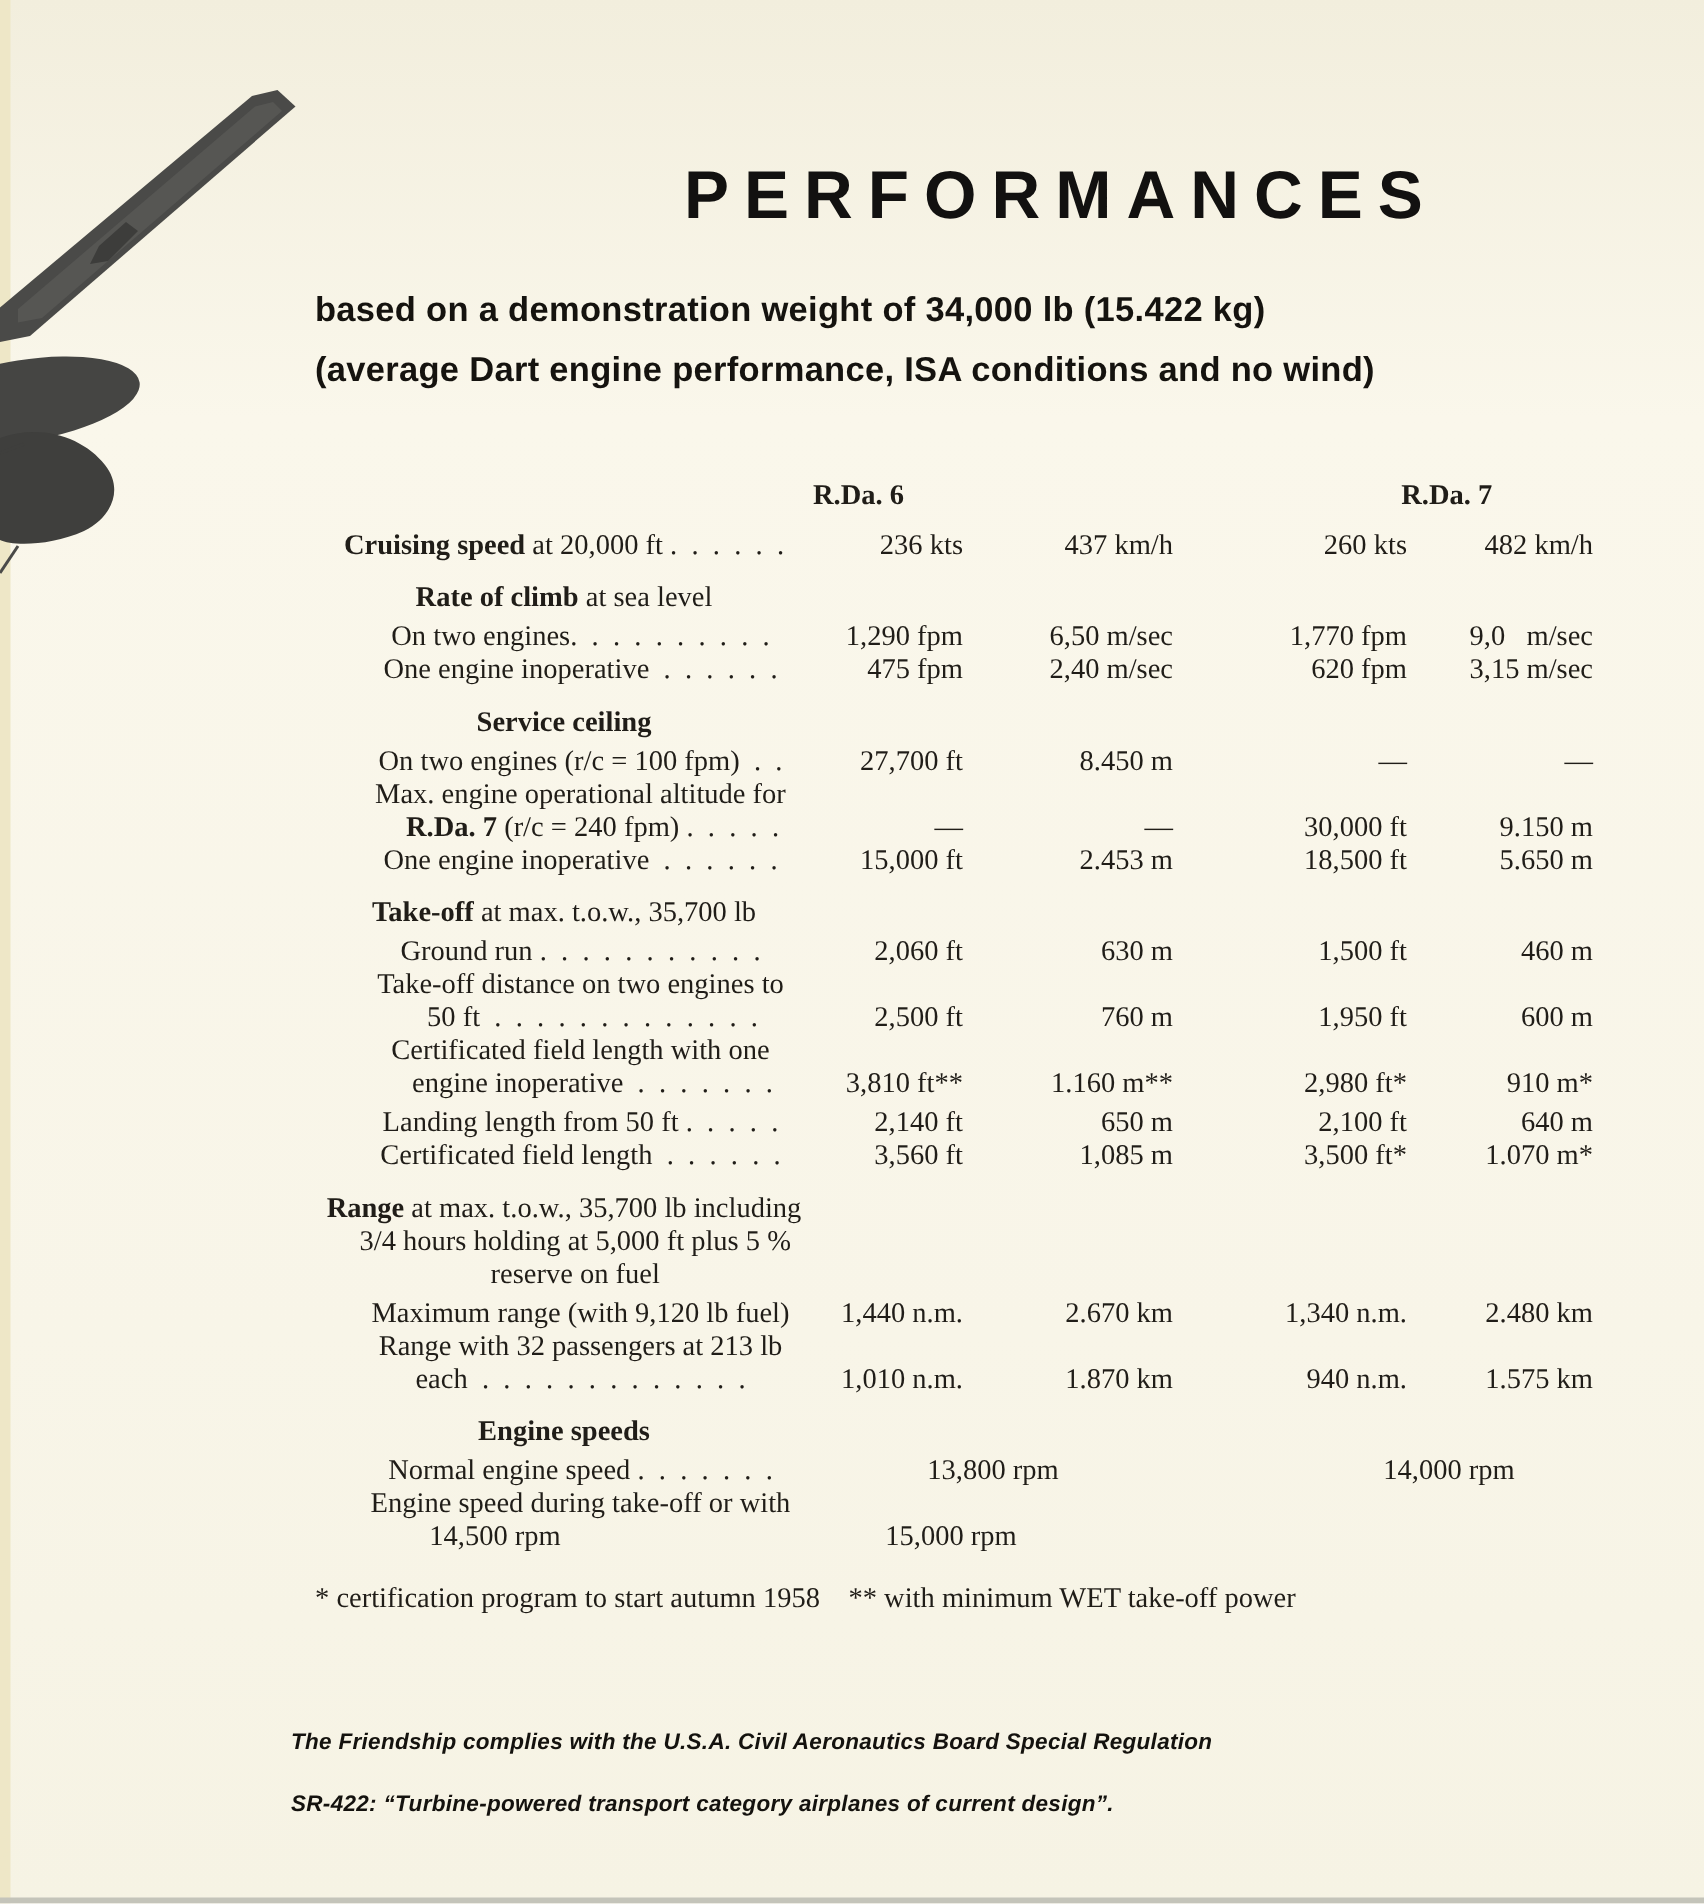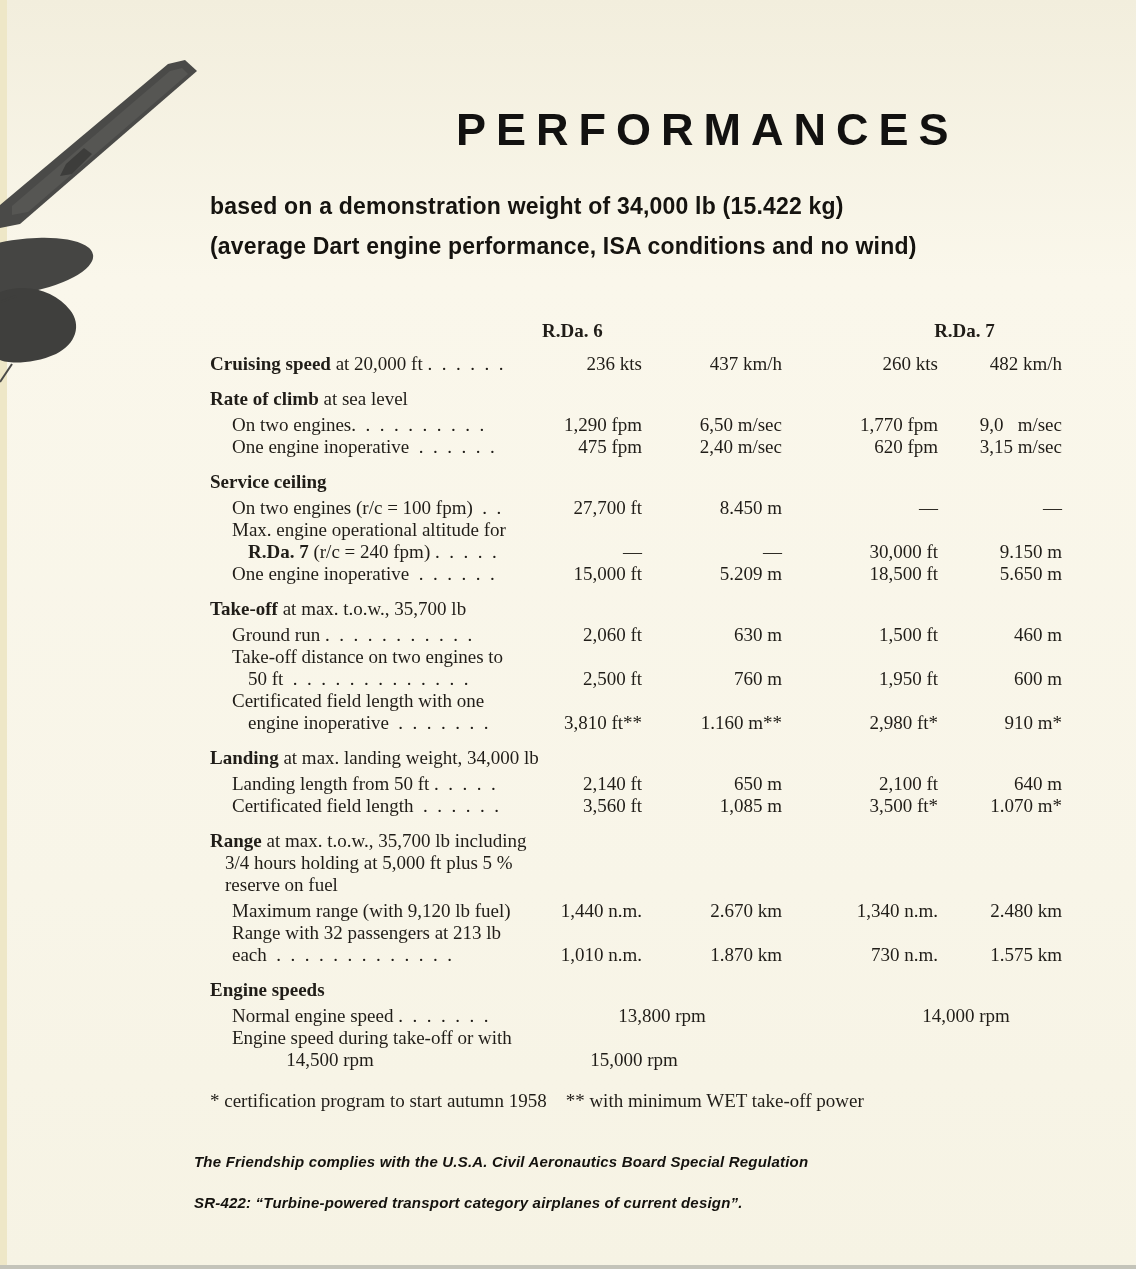--- a/index.html
+++ b/index.html
@@ -21,21 +21,21 @@
   }
   .sub{position:absolute;left:210px;font-family:"Liberation Sans",sans-serif;
     font-weight:bold;color:#15130f;font-size:23px;letter-spacing:0.2px;white-space:pre;}
   .sub1{top:193px;}
   .sub2{top:233px;}
 
   .photo{position:absolute;left:0;top:52px;width:205px;height:425px;}
 
   .spec-table{position:absolute;top:320px;left:210px;width:860px;font-size:19px;}
   .tr{display:flex;line-height:22px;}
-  .lbl{width:332px;box-sizing:border-box;white-space:pre;}
+  .lbl{width:332px;box-sizing:border-box;white-space:pre;text-align:center;}
   .ind1{padding-left:22px;}
   .ind15{padding-left:15px;}
   .ind2{padding-left:38px;}
   .c{text-align:right;white-space:pre;}
   .c1{width:100px;}.c2{width:140px;}.c3{width:156px;}.c4{width:124px;}
   .h{font-weight:bold;white-space:pre;}
   .h1{width:240px;text-align:left;}
   .h2{width:280px;text-align:center;text-indent:85px;}
   .w1{width:240px;text-align:center;white-space:pre;}
   .w2{width:280px;text-align:center;text-indent:88px;white-space:pre;}
@@ -123,21 +123,21 @@
     <div class="tr">
       <span class="lbl ind2"><b>R.Da. 7</b><span> (r/c = 240 fpm) .  .  .  .  .</span></span>
       <span class="c c1">—</span>
       <span class="c c2">—</span>
       <span class="c c3">30,000 ft</span>
       <span class="c c4">9.150 m</span>
     </div>
     <div class="tr">
       <span class="lbl ind1"><span>One engine inoperative  .  .  .  .  .  .</span></span>
       <span class="c c1">15,000 ft</span>
-      <span class="c c2">5.209 m</span>
+      <span class="c c2">2.453 m</span>
       <span class="c c3">18,500 ft</span>
       <span class="c c4">5.650 m</span>
     </div>
 
     <div class="tr sec">
       <span class="lbl"><b>Take-off</b><span> at max. t.o.w., 35,700 lb</span></span>
     </div>
     <div class="tr gap4">
       <span class="lbl ind1"><span>Ground run .  .  .  .  .  .  .  .  .  .  .</span></span>
       <span class="c c1">2,060 ft</span>
@@ -159,23 +159,20 @@
       <span class="lbl ind1"><span>Certificated field length with one</span></span>
     </div>
     <div class="tr">
       <span class="lbl ind2"><span>engine inoperative  .  .  .  .  .  .  .</span></span>
       <span class="c c1">3,810 ft**</span>
       <span class="c c2">1.160 m**</span>
       <span class="c c3">2,980 ft*</span>
       <span class="c c4">910 m*</span>
     </div>
 
-    <div class="tr sec">
-      <span class="lbl"><b>Landing</b><span> at max. landing weight, 34,000 lb</span></span>
-    </div>
     <div class="tr gap4">
       <span class="lbl ind1"><span>Landing length from 50 ft .  .  .  .  .</span></span>
       <span class="c c1">2,140 ft</span>
       <span class="c c2">650 m</span>
       <span class="c c3">2,100 ft</span>
       <span class="c c4">640 m</span>
     </div>
     <div class="tr">
       <span class="lbl ind1"><span>Certificated field length  .  .  .  .  .  .</span></span>
       <span class="c c1">3,560 ft</span>
@@ -200,21 +197,21 @@
       <span class="c c3">1,340 n.m.</span>
       <span class="c c4">2.480 km</span>
     </div>
     <div class="tr">
       <span class="lbl ind1"><span>Range with 32 passengers at 213 lb</span></span>
     </div>
     <div class="tr">
       <span class="lbl ind1"><span>each  .  .  .  .  .  .  .  .  .  .  .  .  .</span></span>
       <span class="c c1">1,010 n.m.</span>
       <span class="c c2">1.870 km</span>
-      <span class="c c3">730 n.m.</span>
+      <span class="c c3">940 n.m.</span>
       <span class="c c4">1.575 km</span>
     </div>
 
     <div class="tr sec">
       <span class="lbl"><b>Engine speeds</b></span>
     </div>
     <div class="tr gap4">
       <span class="lbl ind1"><span>Normal engine speed .  .  .  .  .  .  .</span></span>
       <span class="w1">13,800 rpm</span>
       <span class="w2">14,000 rpm</span>

